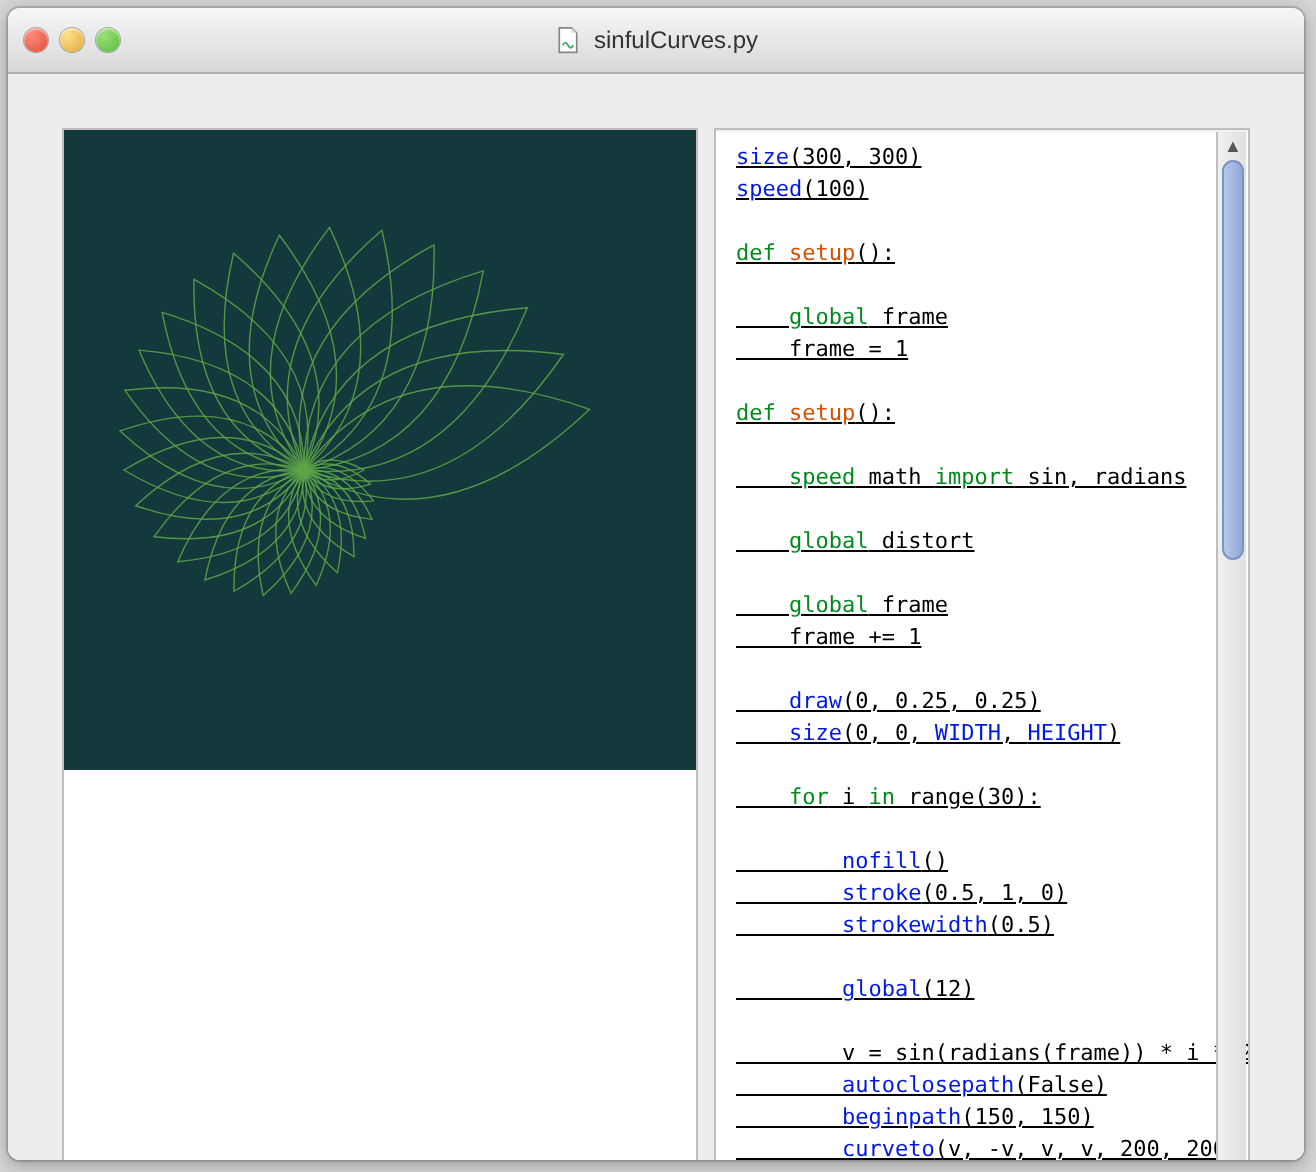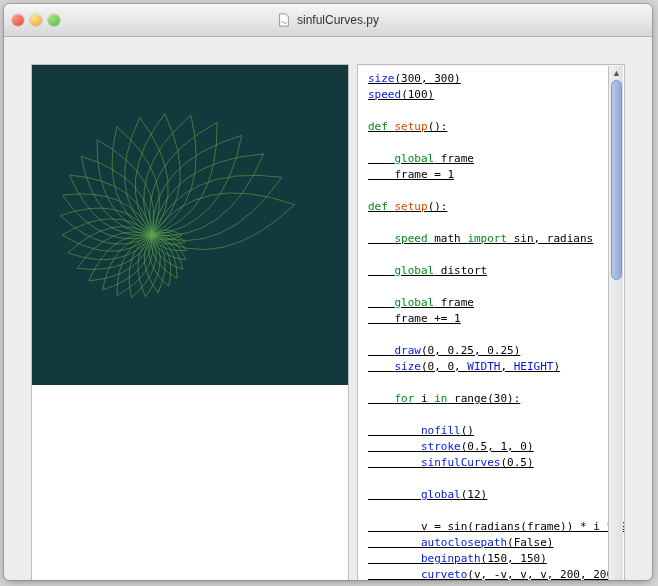--- a/index.html
+++ b/index.html
@@ -201,21 +201,21 @@
     <span class="kw-green">global</span> frame
     frame += 1
 
     <span class="kw-blue">draw</span>(0, 0.25, 0.25)
     <span class="kw-blue">size</span>(0, 0, <span class="kw-blue">WIDTH</span>, <span class="kw-blue">HEIGHT</span>)
 
     <span class="kw-green">for</span> i <span class="kw-green">in</span> range(30):
 
         <span class="kw-blue">nofill</span>()
         <span class="kw-blue">stroke</span>(0.5, 1, 0)
-        <span class="kw-blue">sinfulCurves</span>(0.5)
+        <span class="kw-blue">strokewidth</span>(0.5)
 
         <span class="kw-blue">global</span>(12)
 
         v = sin(radians(frame)) * i * 20
         <span class="kw-blue">autoclosepath</span>(False)
         <span class="kw-blue">beginpath</span>(150, 150)
         <span class="kw-blue">curveto</span>(v, -v, v, v, 200, 200)
         <span class="kw-blue">global</span>()
 </div>
       <div class="scrollbar">

